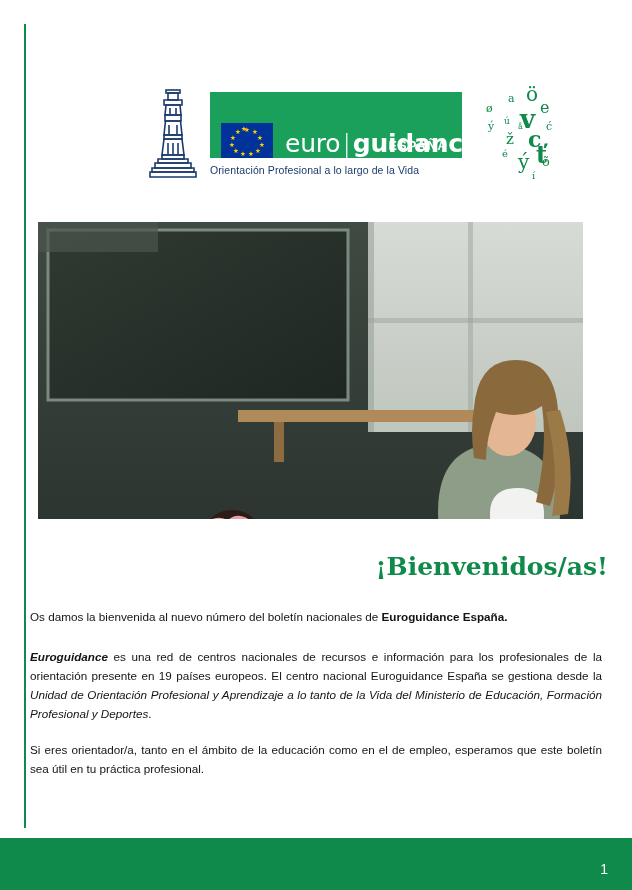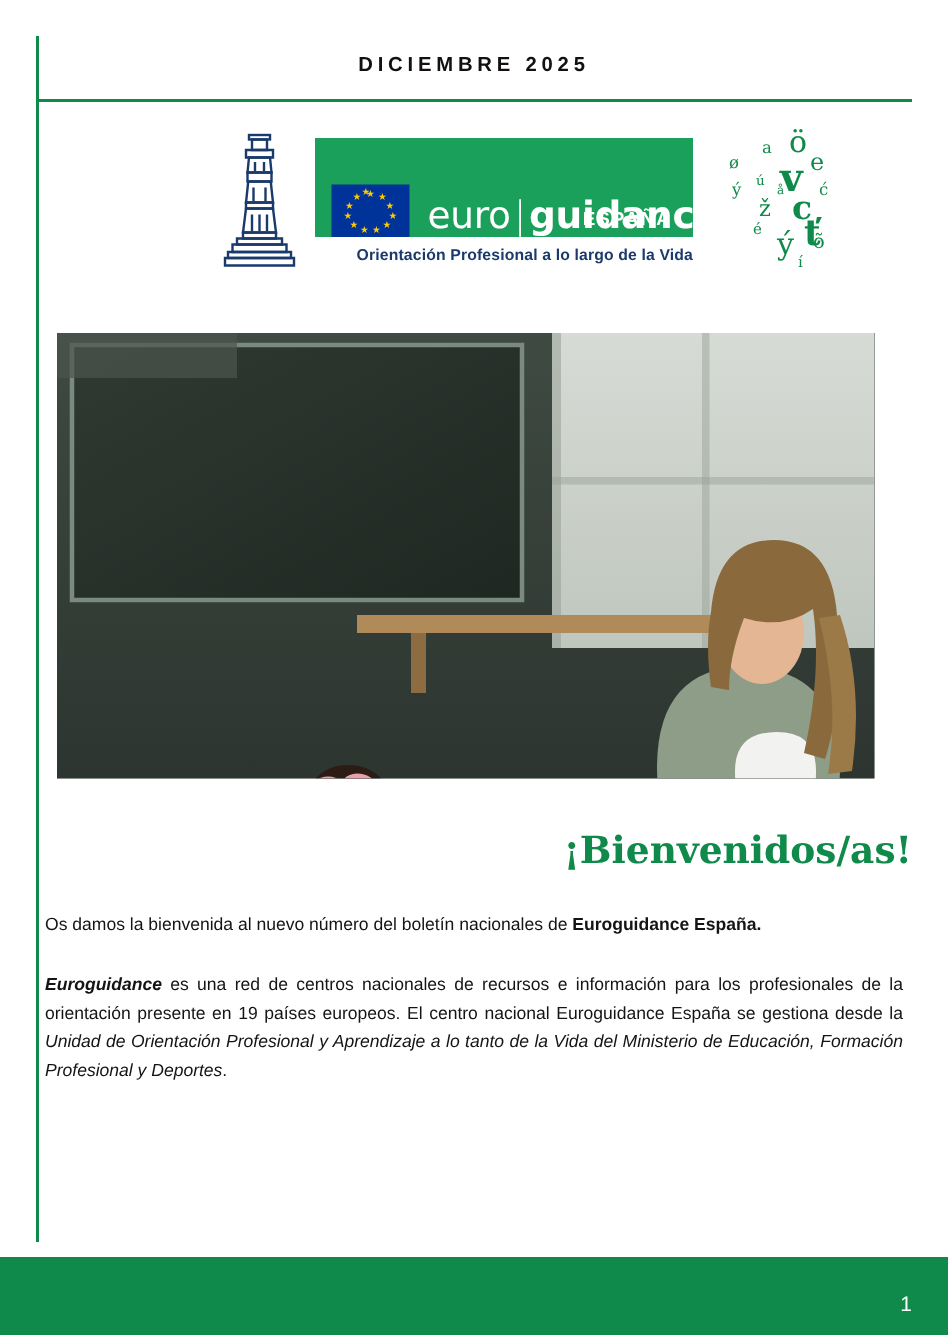--- a/index.html
+++ b/index.html
@@ -121,24 +121,24 @@
     color: #ffffff;
     font-size: 12.5px;
     letter-spacing: 1.4px;
     font-weight: bold;
   }
   .eg-tagline {
     position: absolute;
     left: 76px;
     top: 88px;
     width: 252px;
-    text-align: right;
+    text-align: left;
     color: #1a3a6b;
     font-size: 10.5px;
-    font-weight: bold;
+    font-weight: normal;
     letter-spacing: 0.1px;
   }
   .logo-secondary {
     position: absolute;
     right: 40px;
     top: 10px;
     width: 84px;
     height: 110px;
     color: #0f8a4a;
   }
@@ -202,24 +202,20 @@
     font-size: 14px;
   }
 </style>
 </head>
 <body>
 
 <div class="page">
 
   <div class="left-rule"></div>
 
-  <div class="header">
-    <div class="header-title">DICIEMBRE 2025</div>
-    <div class="header-rule"></div>
-  </div>
 
   <div class="logo-band">
 
     <div class="logo-main">
 
       <div class="lighthouse">
         <svg width="58" height="100" viewBox="0 0 58 100">
           <g stroke="#1a3a6b" stroke-width="1.6" fill="none">
             <rect x="22" y="6" width="14" height="3"></rect>
             <path d="M24 9 h10 v7 h-10 z"></path>
@@ -414,19 +410,20 @@
 
       <rect x="0" y="510" width="545" height="8" fill="#6f5432" opacity="0.35"></rect>
     </svg>
   </div>
 
   <div class="welcome-title">¡Bienvenidos/as!</div>
 
   <div class="body-text">
     <p class="tight"><span>Os damos la bienvenida al nuevo número del boletín nacionales de </span><b>Euroguidance España.</b></p>
     <p><b><i>Euroguidance</i></b><span> es una red de centros nacionales de recursos e información para los profesionales de la orientación presente en 19 países europeos. El centro nacional Euroguidance España se gestiona desde la </span><i>Unidad de Orientación Profesional y Aprendizaje a lo tanto de la Vida del Ministerio de Educación, Formación Profesional y Deportes</i><span>.</span></p>
+    <p>Si eres orientador/a, tanto en el ámbito de la educación como en el de empleo, esperamos que este boletín sea útil en tu práctica profesional.</p>
   </div>
 
   <div class="footer">
     <div class="footer-page">1</div>
   </div>
 
 </div>
 
 </body></html>

